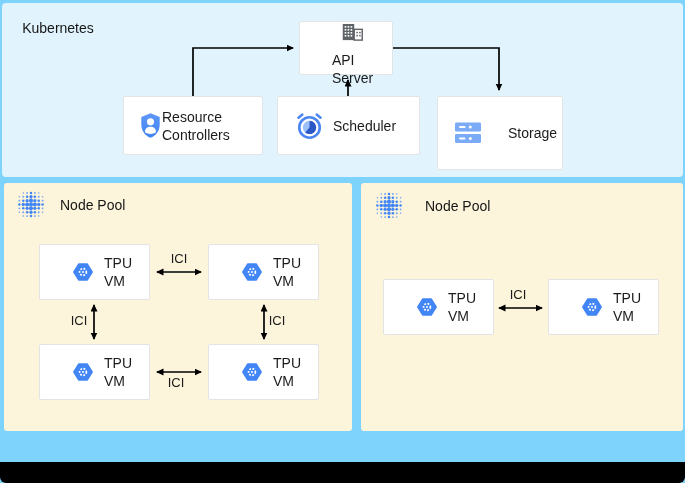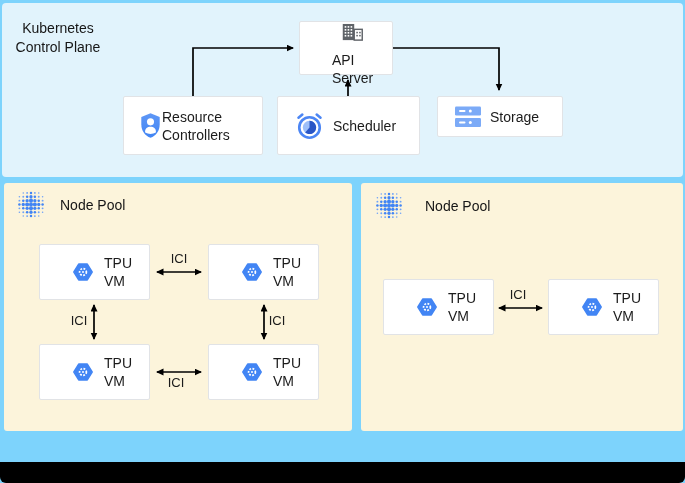--- a/index.html
+++ b/index.html
@@ -30,21 +30,21 @@
   .node-box{
     background:#ffffff;border:1px solid #e1e3e6;border-radius:2px;
     display:flex;align-items:center;box-sizing:border-box;
   }
   .node-box .icon{flex:0 0 auto;display:flex;align-items:center;justify-content:center;}
   .node-box .lbl{font-size:14px;line-height:18px;color:#1b1b1b;}
   
   .box-api{left:299px;top:21px;width:94px;height:54px;padding-left:13px;gap:9px;flex-direction:column;}
   .box-rc{left:123px;top:96px;width:140px;height:59px;padding-left:15px;}
   .box-sched{left:277px;top:96px;width:143px;height:59px;padding-left:17px;gap:9px;text-align:center;}
-  .box-store{left:437px;top:96px;width:126px;height:41px;padding-left:17px;gap:9px;}
+  .box-store{left:437px;top:96px;width:126px;height:74px;padding-left:17px;gap:27px;}
   
   .vm-box{width:111px;height:56px;padding-left:32px;gap:10px;}
   .vm-tl{left:39px;top:244px;}
   .vm-tr{left:208px;top:244px;}
   .vm-bl{left:39px;top:344px;}
   .vm-br{left:208px;top:344px;}
   .vm-r1{left:383px;top:279px;}
   .vm-r2{left:548px;top:279px;}
   
   .pool-head-icon-left{left:16px;top:190px;}
@@ -61,21 +61,20 @@
 </style>
 </head>
 <body>
 
 <div id="stage">
 
   <div class="abs panel-blue"></div>
 
   <div class="abs cp-title">
     <div>Kubernetes</div>
-    <div>Control Plane</div>
   </div>
 
   <div class="abs node-box box-api">
     <span class="icon">
       <svg width="21" height="20" viewBox="0 0 22 20">
         <rect x="0.8" y="1.6" width="12" height="16.9" fill="#5f6368"></rect>
         <g fill="#ffffff">
           <rect x="2.8" y="3.8" width="1.7" height="1.7"></rect>
             <rect x="5.9" y="3.8" width="1.7" height="1.7"></rect>
             <rect x="9" y="3.8" width="1.7" height="1.7"></rect>

